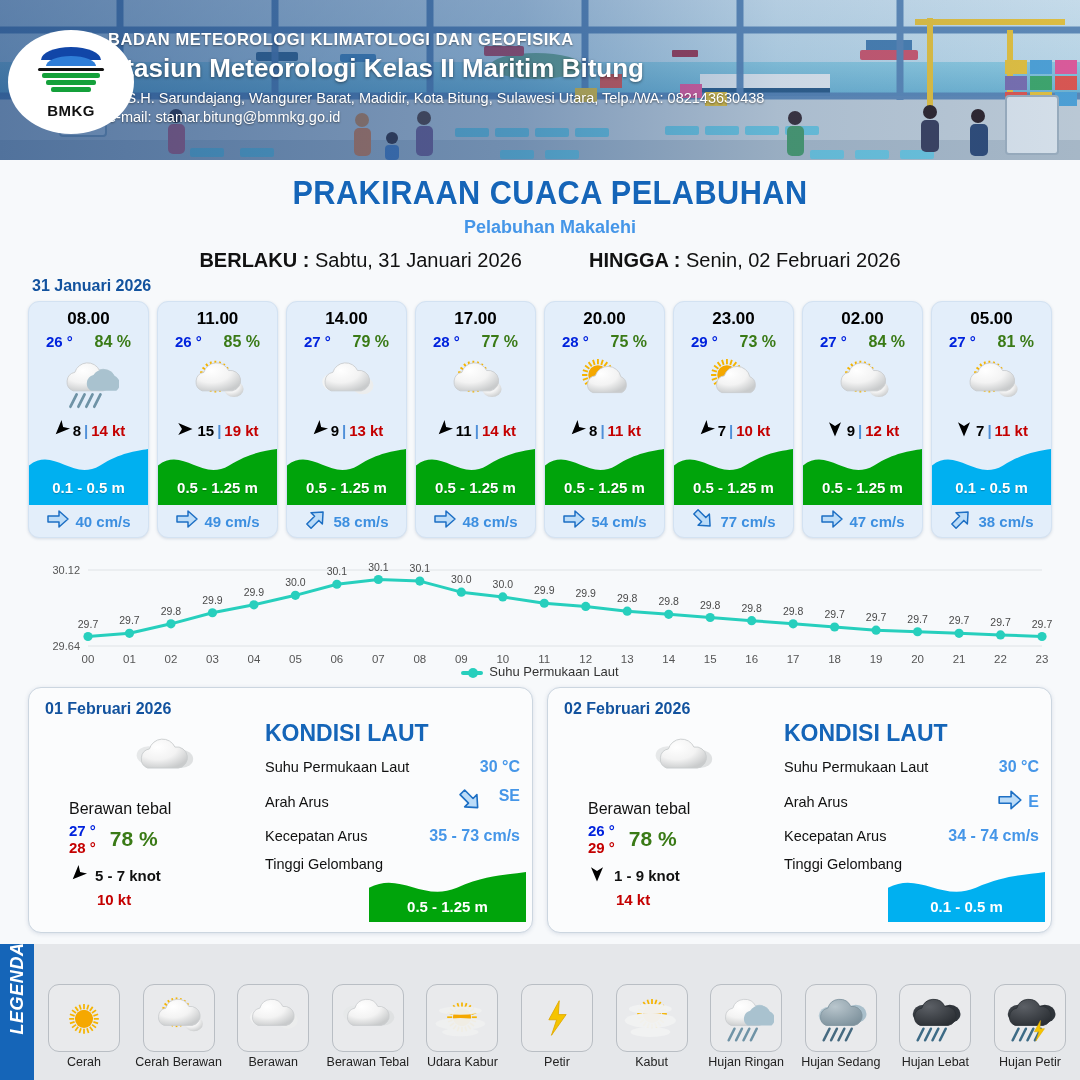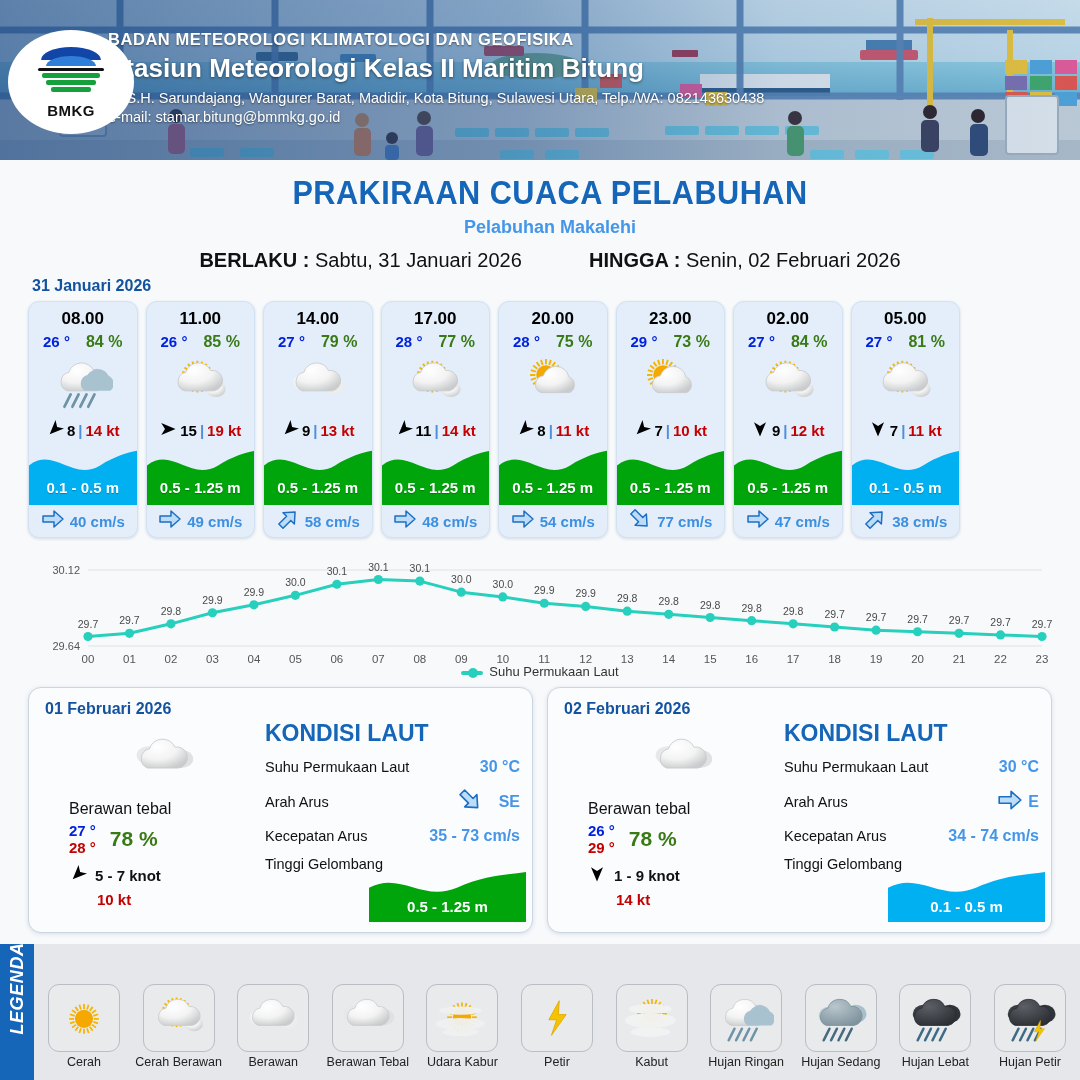--- a/index.html
+++ b/index.html
@@ -55,21 +55,21 @@
 
   
   .datebadge {
     position:absolute; left:32px; top:277px;
     font-size:16px; font-weight:bold; color:#12529e;
   }
 
   
   .cards {
     position:absolute; left:28px; top:301px;
-    width:932px; display:flex; gap:8px;
+    width:1024px; display:flex; gap:8px;
   }
   .card {
     width:127px; background:#e3eefa;
     border-radius:11px; border:1px solid #d3e2f2;
     box-shadow:0 1px 3px rgba(60,90,130,.18);
     overflow:hidden; position:relative;
     display:flex; flex-direction:column;
   }
   .c-time { text-align:center; font-size:17px; font-weight:bold; color:#000; padding-top:7px; }
   .c-th { display:flex; justify-content:space-around; align-items:baseline; padding:4px 6px 0; }
@@ -1005,21 +1005,21 @@
       <div class="p-gust">10 kt</div>
     </div>
     <div class="p-right">
       <div class="p-kondisi">KONDISI LAUT</div>
       <div class="p-row">
         <span>Suhu Permukaan Laut</span>
           <span class="p-val">30 °C</span>
         </div>
         <div class="p-row">
         <span>Arah Arus</span>
-          <span style="display:flex;align-items:center;gap:16px;">
+          <span style="display:flex;gap:16px;">
           <span><svg width="26" height="26" viewBox="0 0 24 24" style="transform:rotate(45deg)">
     <path d="M2 9 L13 9 L13 4 L22 12 L13 20 L13 15 L2 15 Z" fill="#bcdcf8" stroke="#1d6fc4" stroke-width="1.5" stroke-linejoin="round"></path>
               </svg></span>
           <span class="p-val">SE</span>
           </span>
         </div>
         <div class="p-row">
         <span>Kecepatan Arus</span>
           <span class="p-val">35 - 73 cm/s</span>
         </div>

